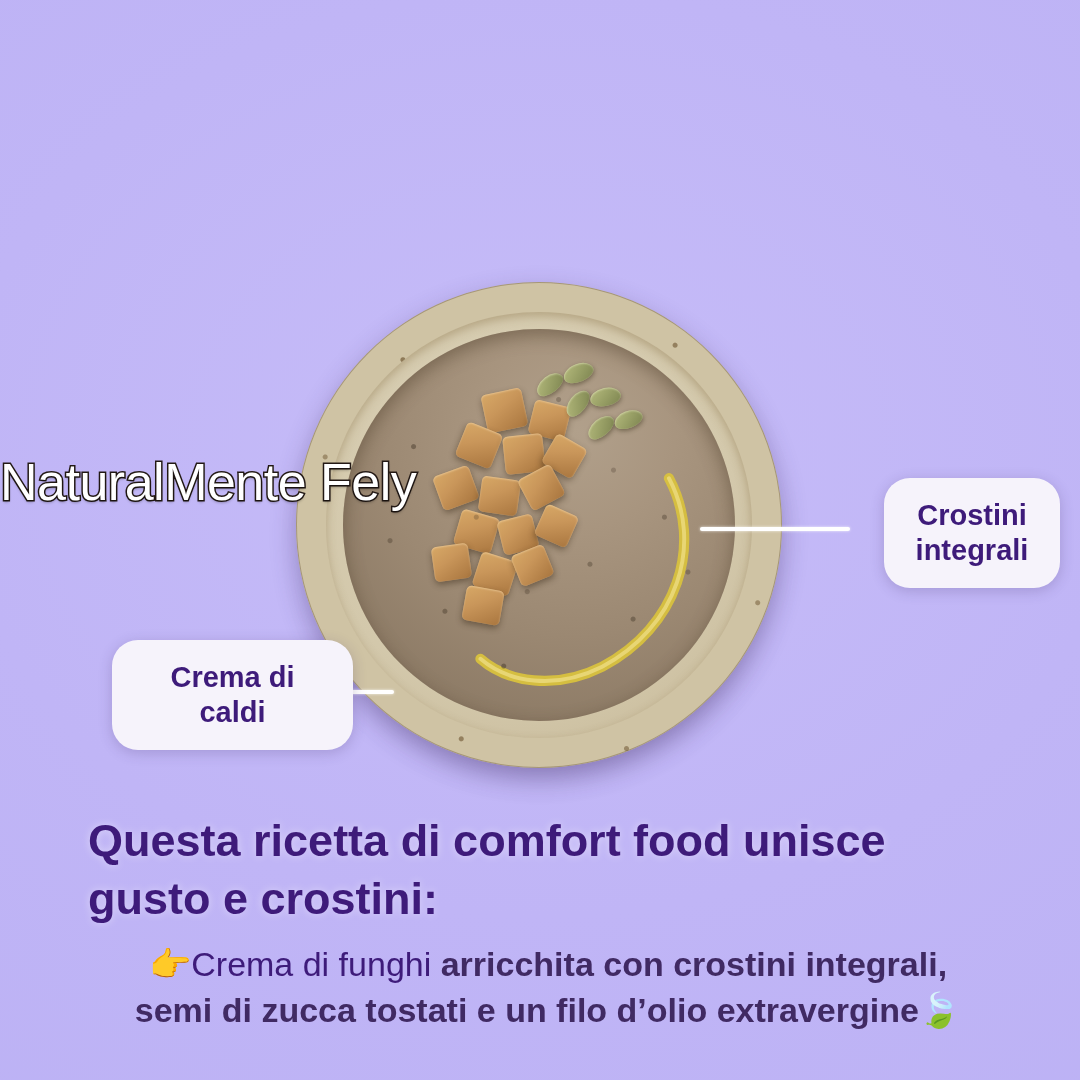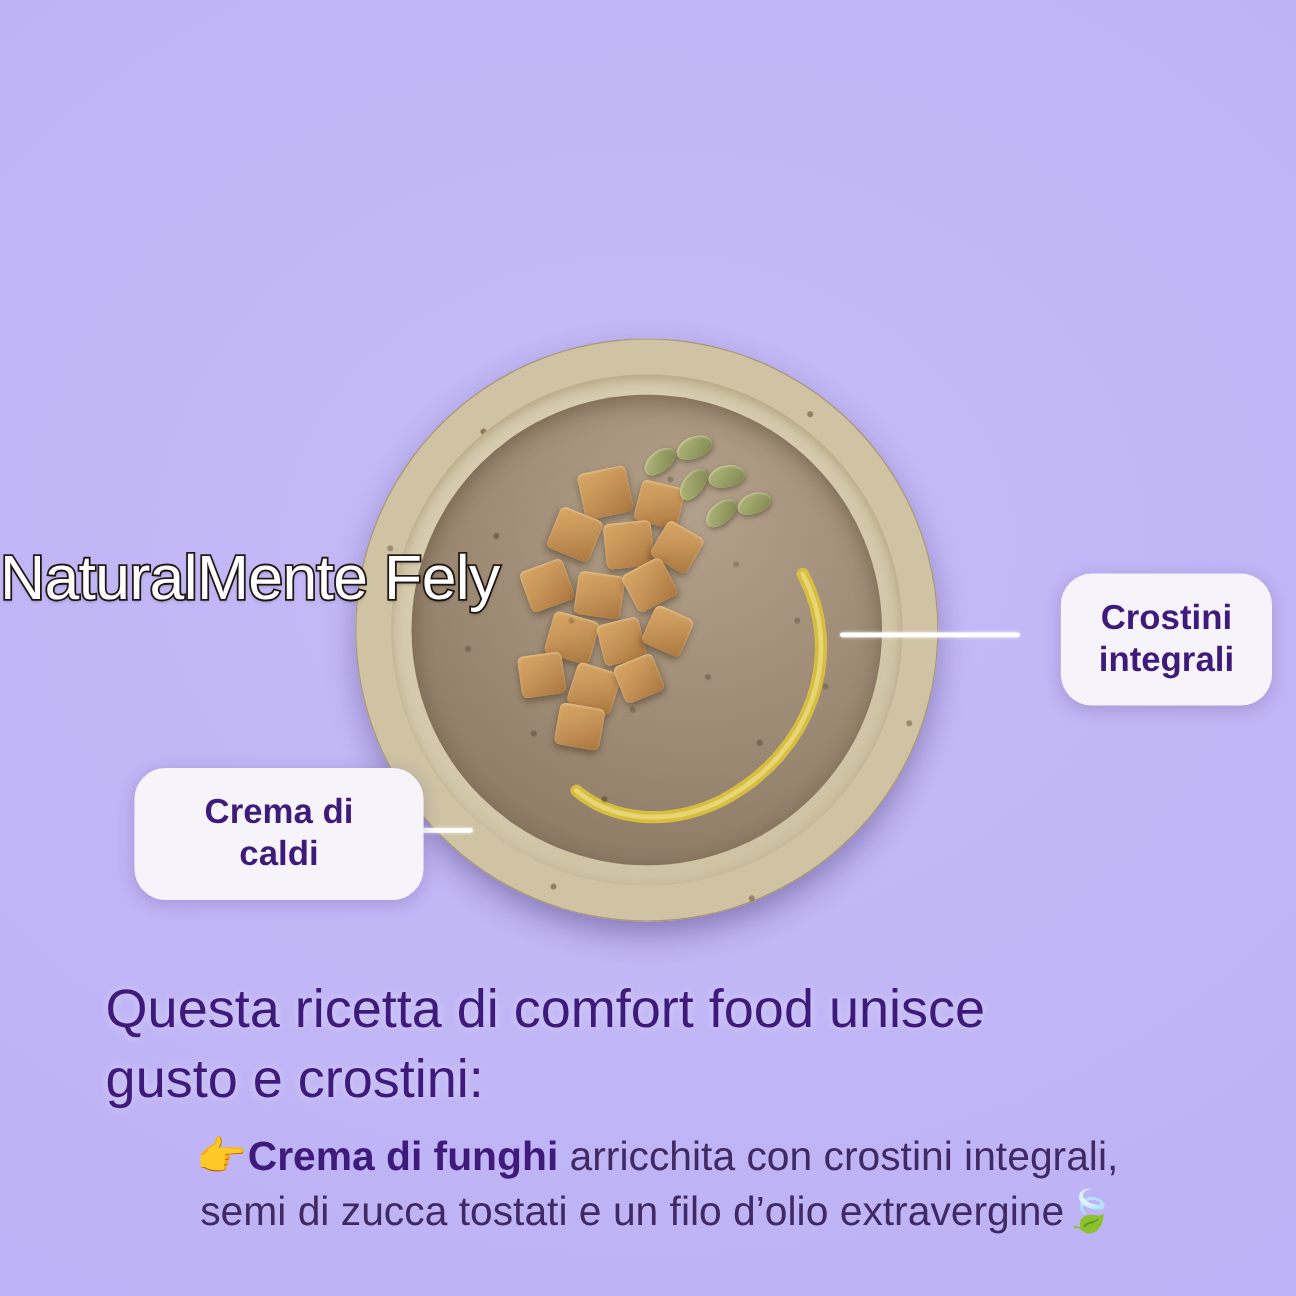--- a/index.html
+++ b/index.html
@@ -177,39 +177,39 @@
     box-shadow:0 0 3px rgba(255,255,255,.8);
   }
   #connector-left  { left:282px; top:690px; width:112px; }
   #connector-right { left:700px; top:527px; width:150px; }
 
   
   #subhead {
     position:absolute;
     left:88px; top:812px; width:920px;
     font-size:45px;
-    font-weight:400;
+    font-weight:700;
     line-height:1.28;
     color:#3e1b7a;
     text-shadow:0 0 8px rgba(255,255,255,.45);
   }
   #subhead .s1,#subhead .s2 { display:block; }
 
   #bullet {
     position:absolute;
     left:88px; top:942px; width:920px;
     font-size:34px;
     line-height:1.35;
     color:#3b2260;
     text-align:center;
   }
   #bullet .row1 { display:block; white-space:nowrap; }
   #bullet .row2 { display:block; white-space:nowrap; }
-  #bullet b { font-weight:700; color:#3e1b7a; }
-  #bullet .thin { font-weight:400; color:#402a63; }
+  #bullet b { font-weight:400; color:#3e1b7a; }
+  #bullet .thin { font-weight:700; color:#402a63; }
 </style>
 </head>
 <body>
 
 <div id="poster">
 
 
   <div id="bowl-wrap">
     <div id="bowl-shadow"></div>
     <div id="bowl">

